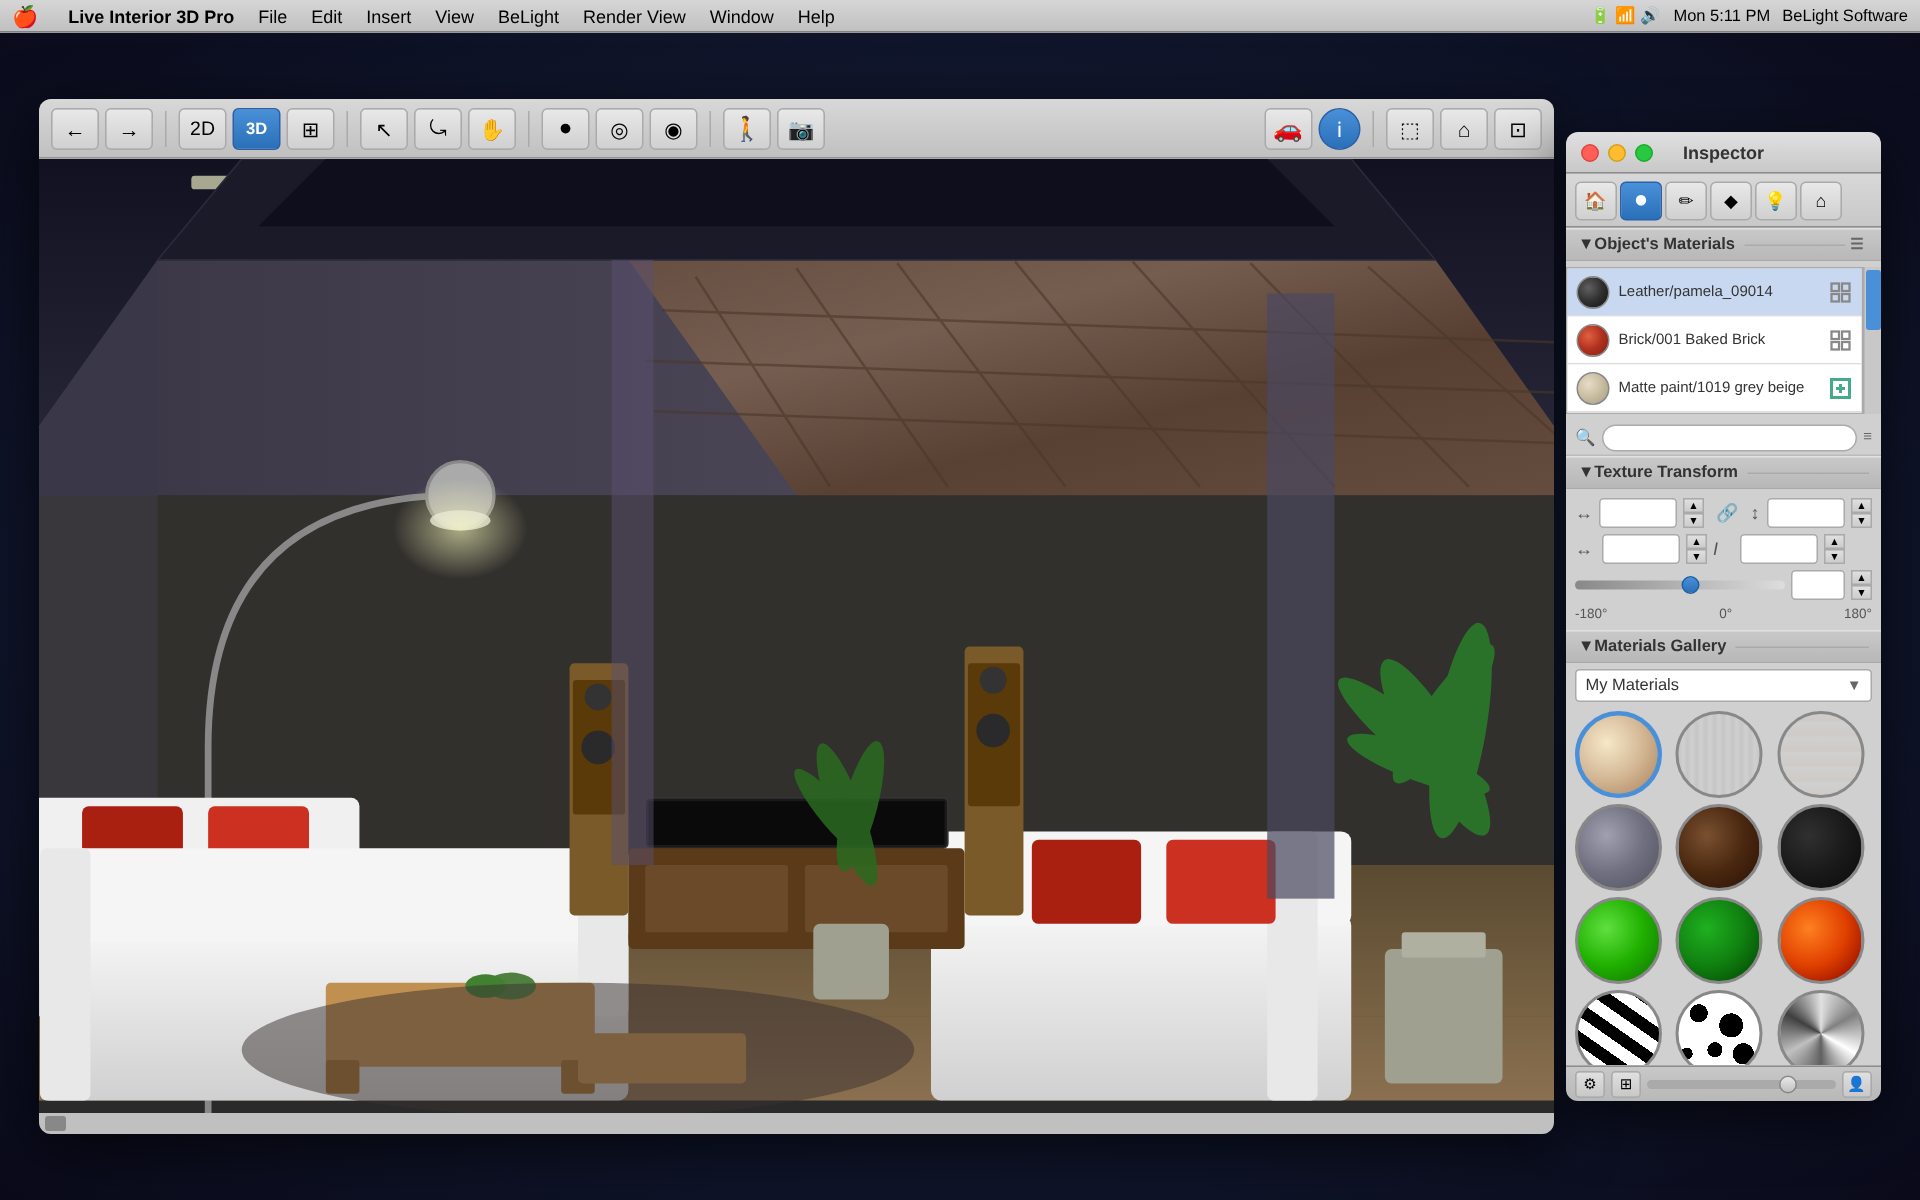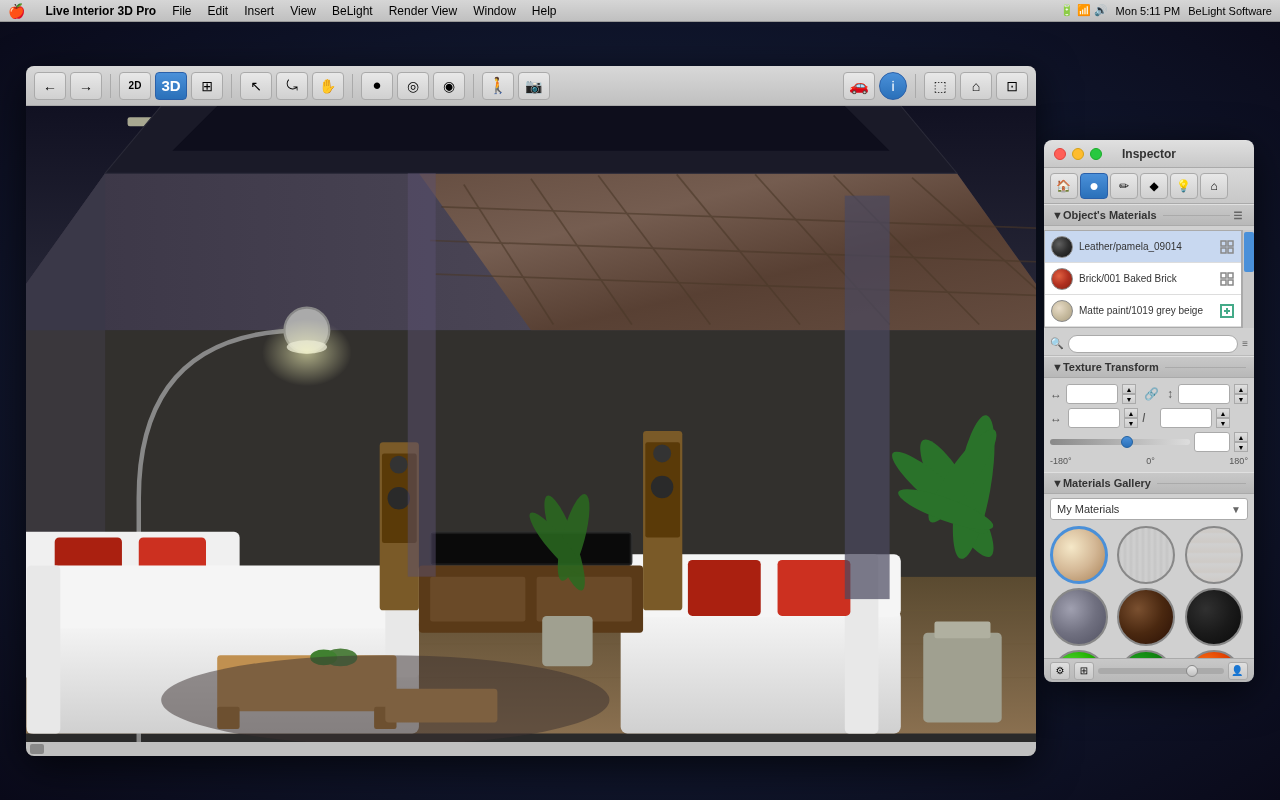--- a/index.html
+++ b/index.html
@@ -135,21 +135,21 @@
     .viewport {
       flex: 1;
       position: relative;
       overflow: hidden;
       background: #2a2a2a;
     }
 
     
     .inspector-panel {
       width: 210px;
-      height: 542px;
+      height: 646px;
       background: #0f172a;
       border-radius: 8px;
       box-shadow: 0 10px 40px rgba(0,0,0,0.7);
       display: flex;
       flex-direction: column;
       overflow: hidden;
       flex-shrink: 0;
     }
 
     .inspector-titlebar {
@@ -583,22 +583,22 @@
 
 <div class="desktop">
 
   <div class="main-window">
 
 
     <div class="toolbar">
       <div class="toolbar-btn">←</div>
       <div class="toolbar-btn">→</div>
       <div class="toolbar-separator"></div>
-      <div class="toolbar-btn" style="font-size:10px;font-weight:700;">2D</div>
-      <div class="toolbar-btn" style="font-size:15px;font-weight:600;background:linear-gradient(to bottom,#4a90d9,#2a70b9);color:white;border-color:#2a60a9;">3D</div>
+      <div class="toolbar-btn" style="font-size:13px;font-weight:400;">2D</div>
+      <div class="toolbar-btn" style="font-size:11px;font-weight:600;background:linear-gradient(to bottom,#4a90d9,#2a70b9);color:white;border-color:#2a60a9;">3D</div>
       <div class="toolbar-btn">⊞</div>
       <div class="toolbar-separator"></div>
       <div class="toolbar-btn">↖</div>
       <div class="toolbar-btn">⤿</div>
       <div class="toolbar-btn">✋</div>
       <div class="toolbar-separator"></div>
       <div class="toolbar-btn">⏺</div>
       <div class="toolbar-btn">◎</div>
       <div class="toolbar-btn">◉</div>
       <div class="toolbar-separator"></div>

